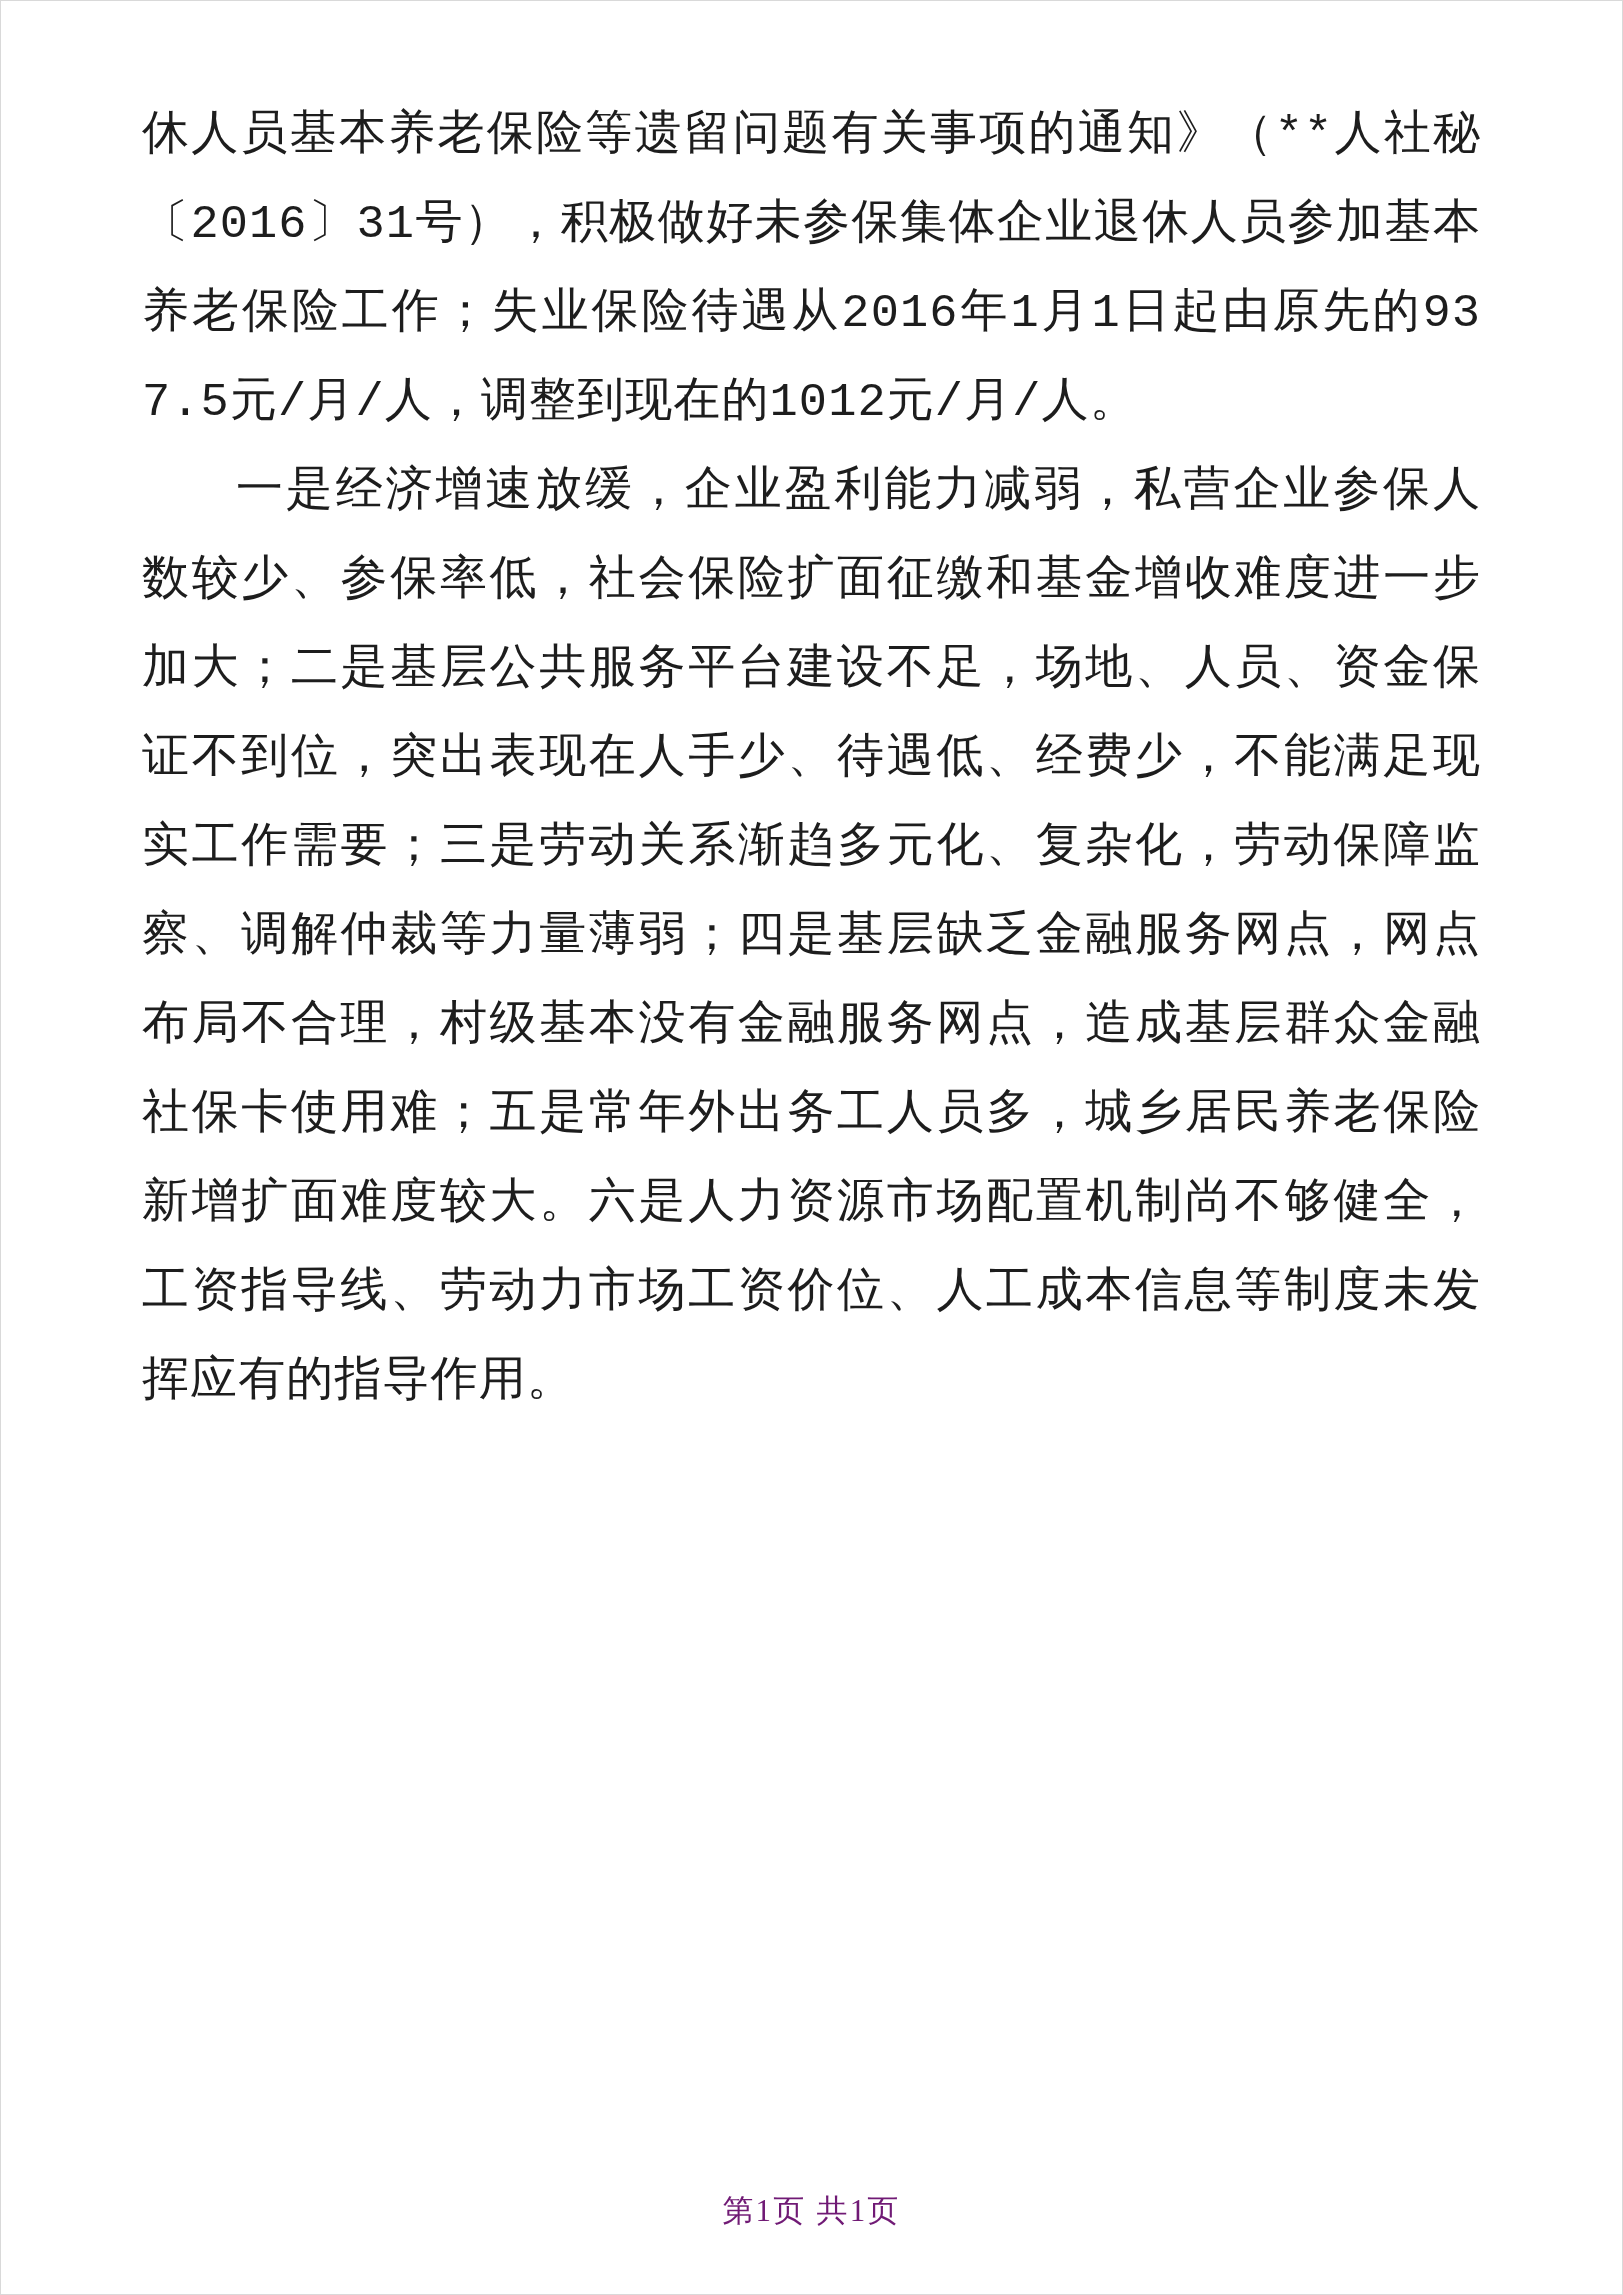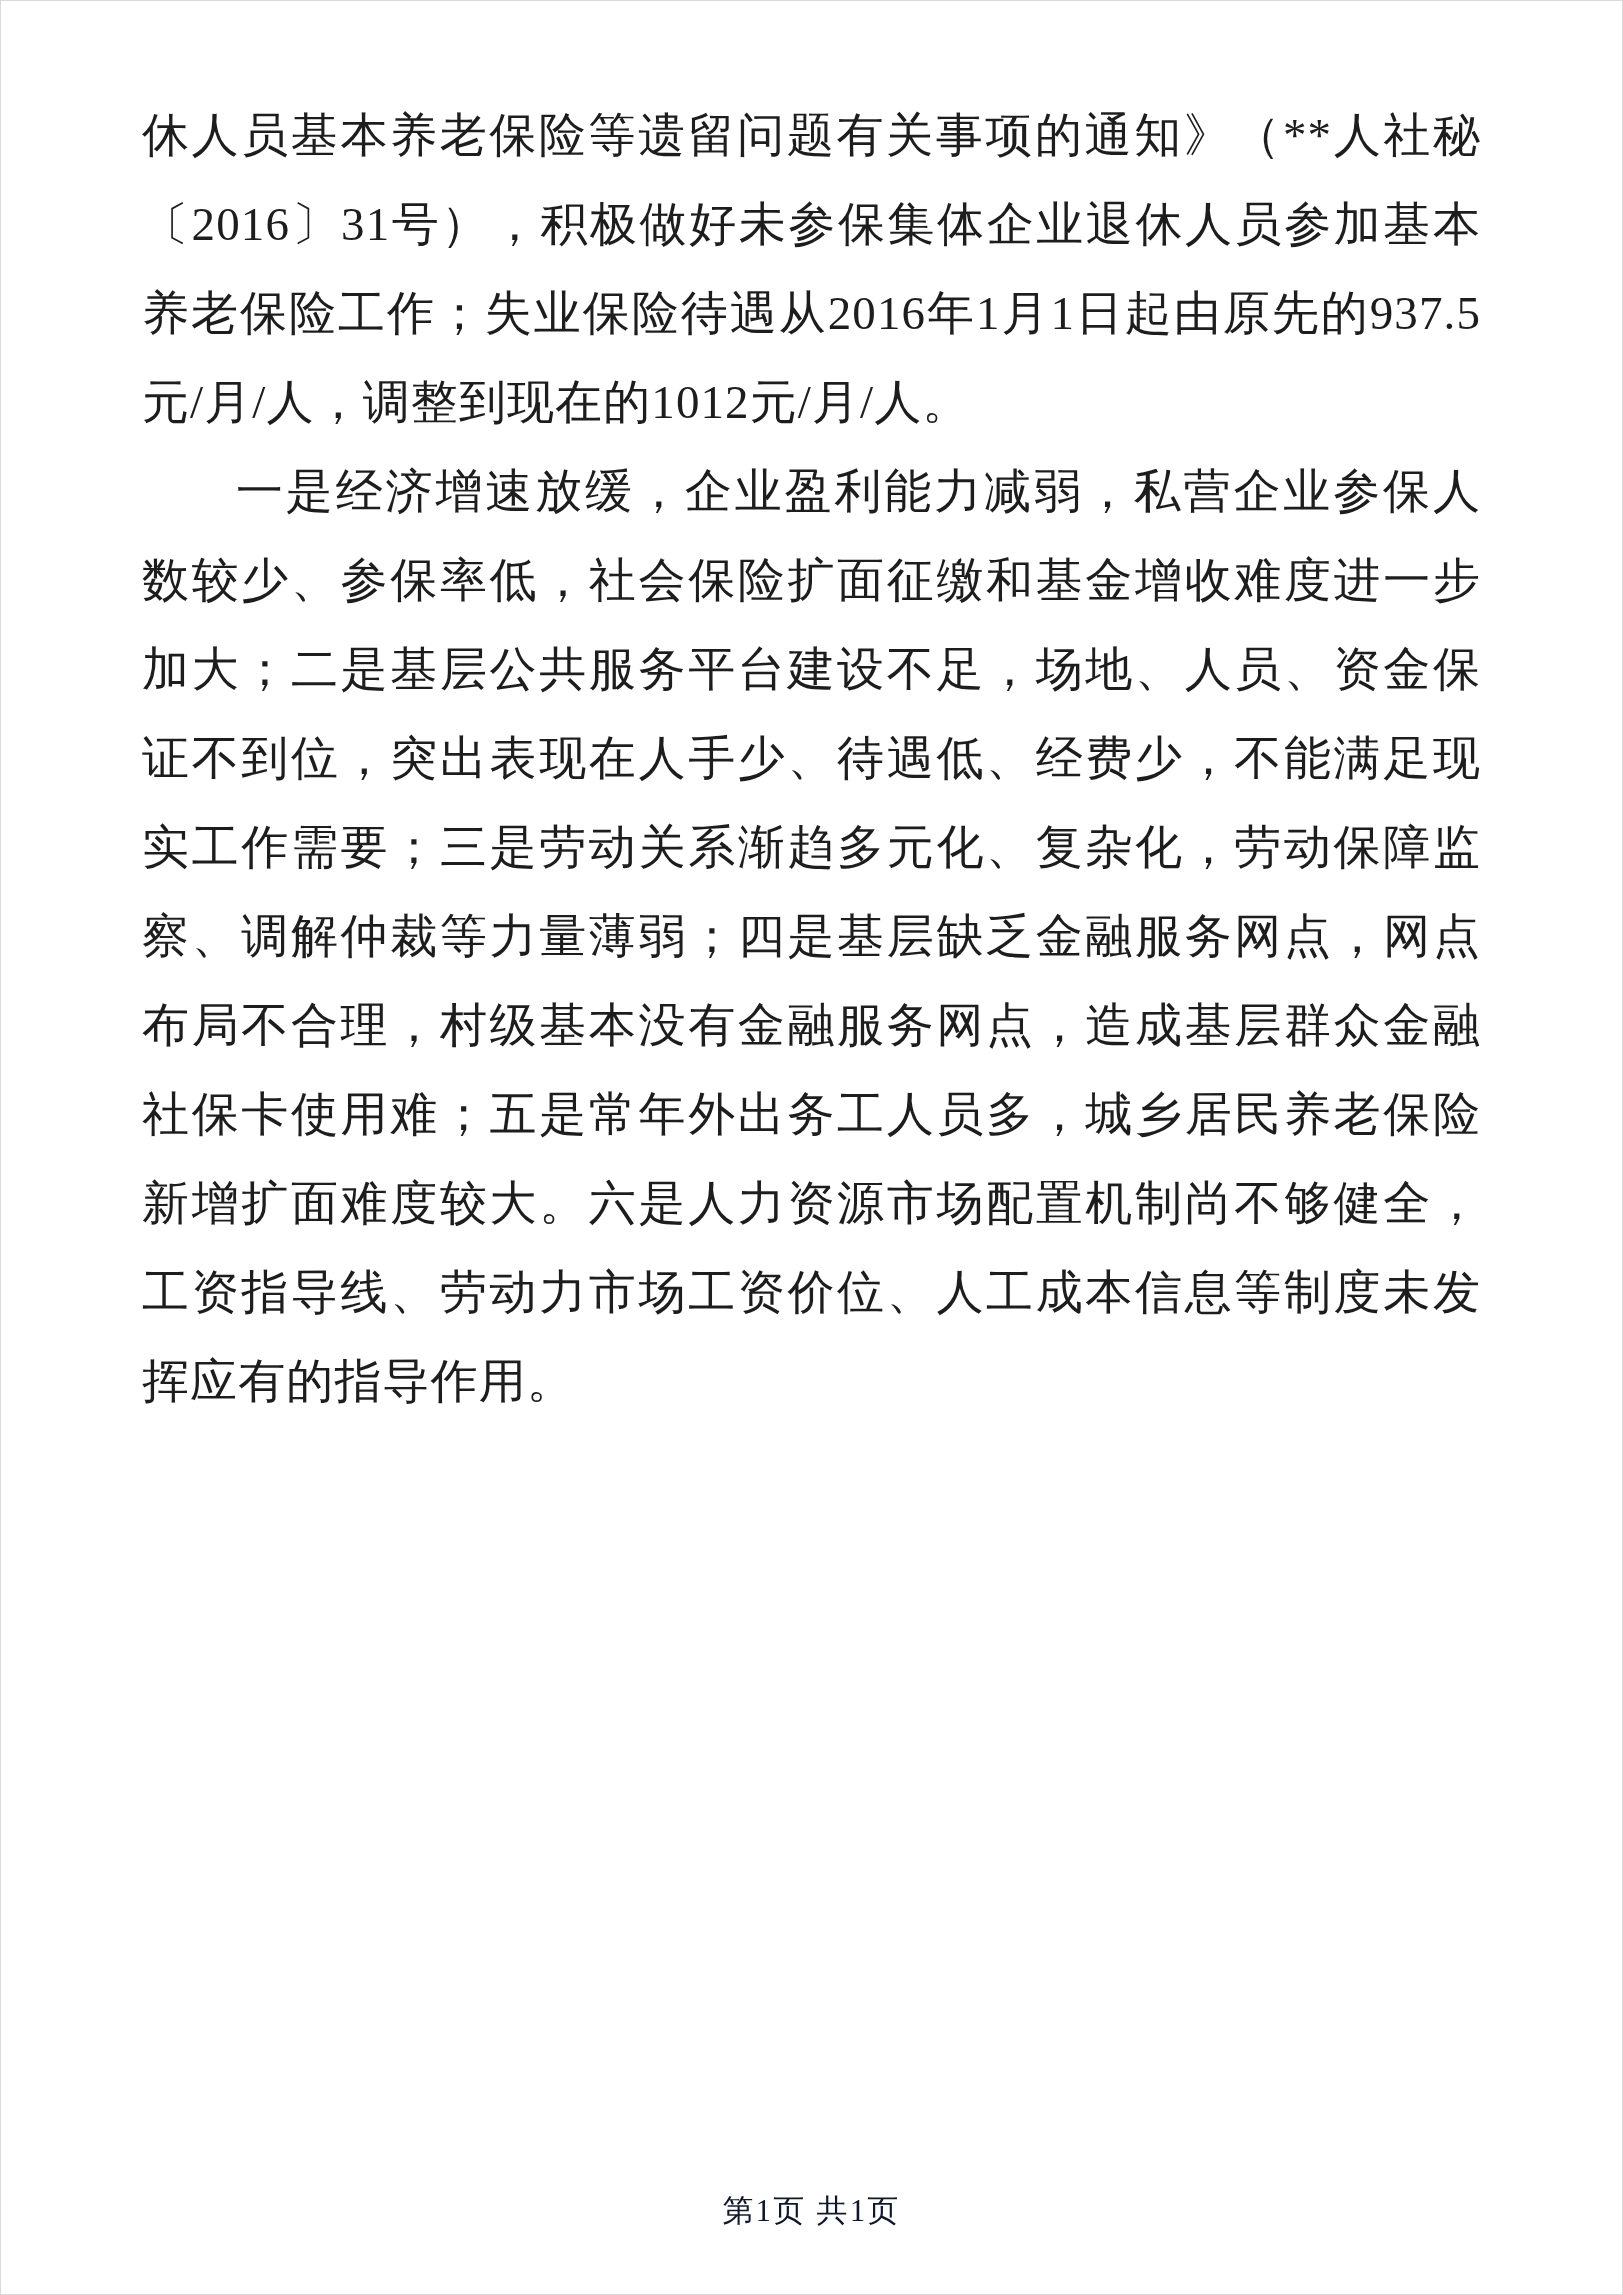--- a/index.html
+++ b/index.html
@@ -25,32 +25,33 @@
     padding: 90px 141px 0 141px;
     box-sizing: border-box;
   }
   .doc-body p {
     margin: 0;
     font-size: 47px;
     line-height: 89px;
     text-align: justify;
     letter-spacing: 1.1px;
     word-break: break-all;
+    font-family: Liberation Mono, monospace;
   }
   .doc-body p.indent {
     text-indent: 2em;
   }
   .doc-footer {
     position: absolute;
     bottom: 62px;
     left: 0;
     right: 0;
     text-align: center;
     font-size: 31px;
-    color: #0f172a;
+    color: #701a75;
     letter-spacing: 2.2px;
   }
 </style>
 </head>
 <body>
 
 <div class="page">
   <div class="doc-body">
     <p>休人员基本养老保险等遗留问题有关事项的通知》（**人社秘〔2016〕31号），积极做好未参保集体企业退休人员参加基本养老保险工作；失业保险待遇从2016年1月1日起由原先的937.5元/月/人，调整到现在的1012元/月/人。</p>
     <p class="indent">一是经济增速放缓，企业盈利能力减弱，私营企业参保人数较少、参保率低，社会保险扩面征缴和基金增收难度进一步加大；二是基层公共服务平台建设不足，场地、人员、资金保证不到位，突出表现在人手少、待遇低、经费少，不能满足现实工作需要；三是劳动关系渐趋多元化、复杂化，劳动保障监察、调解仲裁等力量薄弱；四是基层缺乏金融服务网点，网点布局不合理，村级基本没有金融服务网点，造成基层群众金融社保卡使用难；五是常年外出务工人员多，城乡居民养老保险新增扩面难度较大。六是人力资源市场配置机制尚不够健全，工资指导线、劳动力市场工资价位、人工成本信息等制度未发挥应有的指导作用。</p>

